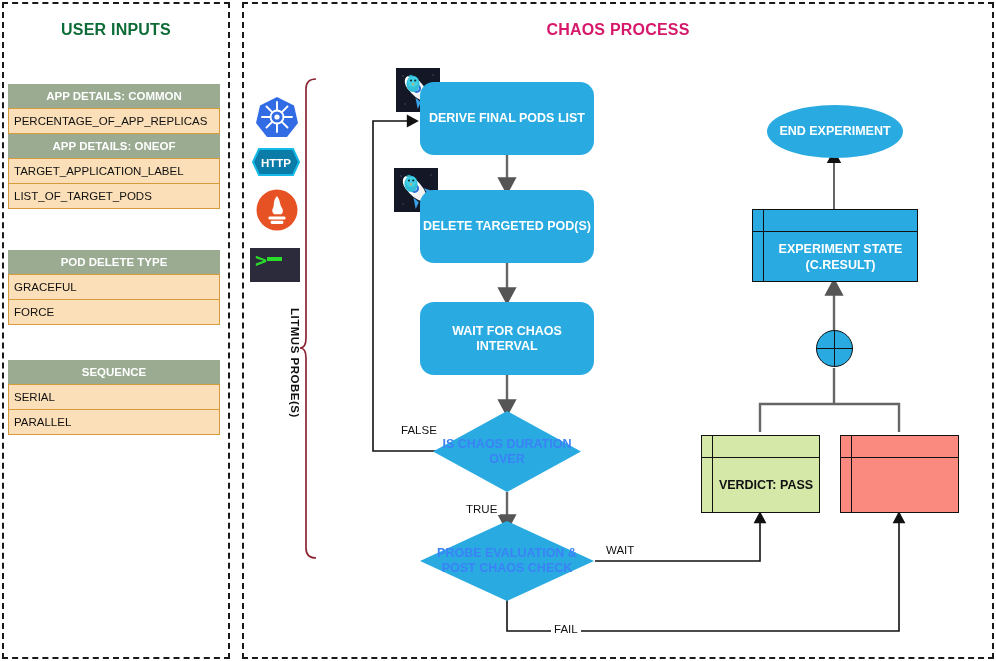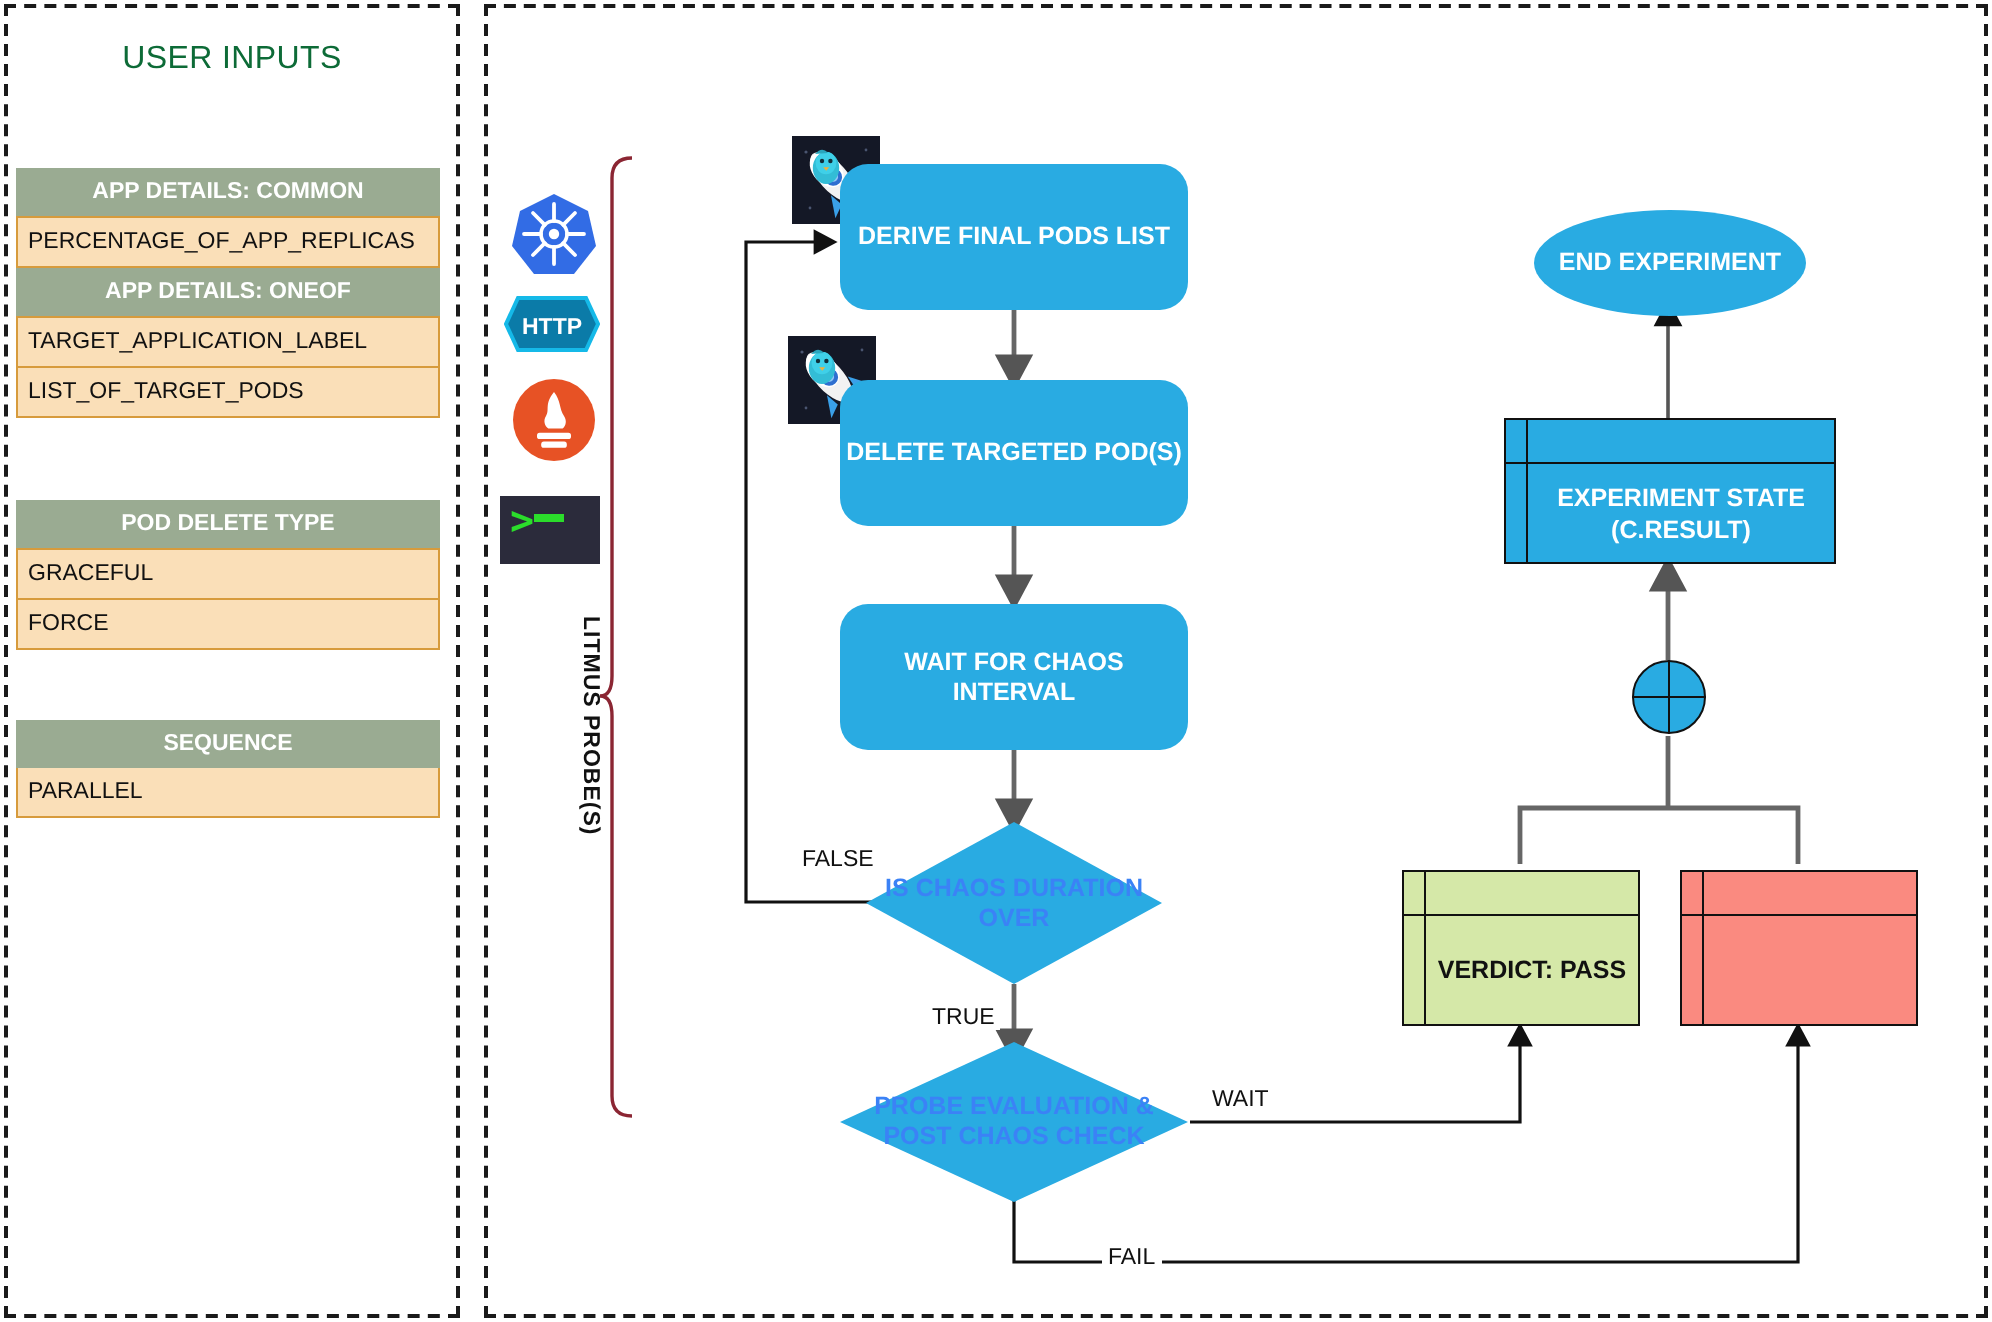--- a/index.html
+++ b/index.html
@@ -25,21 +25,21 @@
     border: 2px dashed #1a1a1a;
     box-sizing: border-box;
   }
   #left-panel  { left: 2px;   top: 2px; width: 228px; height: 657px; }
   #right-panel { left: 242px; top: 2px; width: 752px; height: 657px; }
 
   .panel-title {
     position: absolute;
     width: 100%;
     text-align: center;
-    font-weight: normal;
+    font-weight: bold;
     font-size: 16px;
     letter-spacing: .2px;
   }
   #left-title  { top: 21px; color: #0d6b37; }
   #right-title { top: 21px; color: #d6186b; }
 
   
   .itable {
     position: absolute;
     left: 8px;
@@ -256,24 +256,26 @@
   <div class="itable" style="top:84px;">
     <div class="ihead">APP DETAILS: COMMON</div>
     <div class="irow first">PERCENTAGE_OF_APP_REPLICAS</div>
     <div class="ihead">APP DETAILS: ONEOF</div>
     <div class="irow first">TARGET_APPLICATION_LABEL</div>
     <div class="irow">LIST_OF_TARGET_PODS</div>
   </div>
 
   <div class="itable" style="top:360px;">
     <div class="ihead">SEQUENCE</div>
+    <div class="irow first">SERIAL</div>
     <div class="irow">PARALLEL</div>
   </div>
 
   <div class="panel" id="right-panel"></div>
+  <div class="panel-title" id="right-title" style="left:242px;width:752px;">CHAOS PROCESS</div>
 
   <div class="probe-icon k8s-wrap">
     <svg viewBox="0 0 42 42" width="42" height="42">
       <polygon points="21,1 38,9.5 42,27 31,41 11,41 0,27 4,9.5" fill="#326ce5"></polygon>
       <g fill="none" stroke="#fff" stroke-width="1.8">
         <circle cx="21" cy="21" r="6.5"></circle>
       </g>
       <g stroke="#fff" stroke-width="1.9" stroke-linecap="round">
         <line x1="21" y1="6" x2="21" y2="14.5"></line>
         <line x1="21" y1="27.5" x2="21" y2="36"></line>

